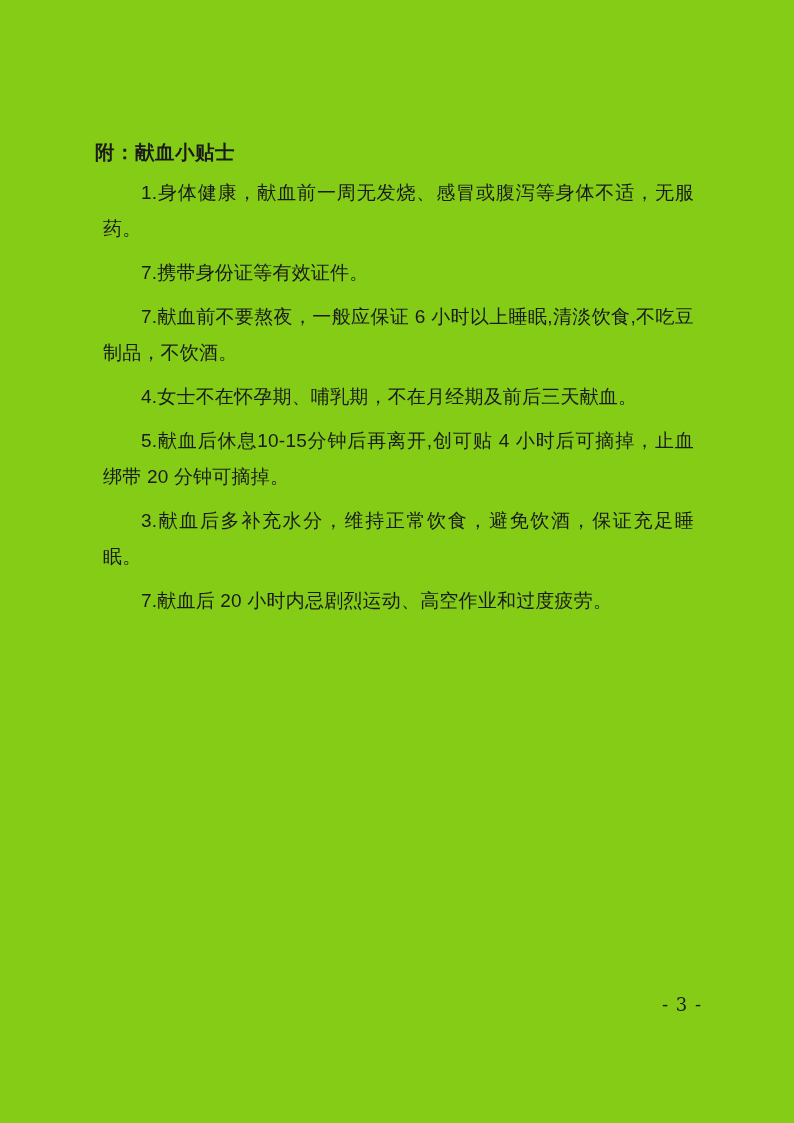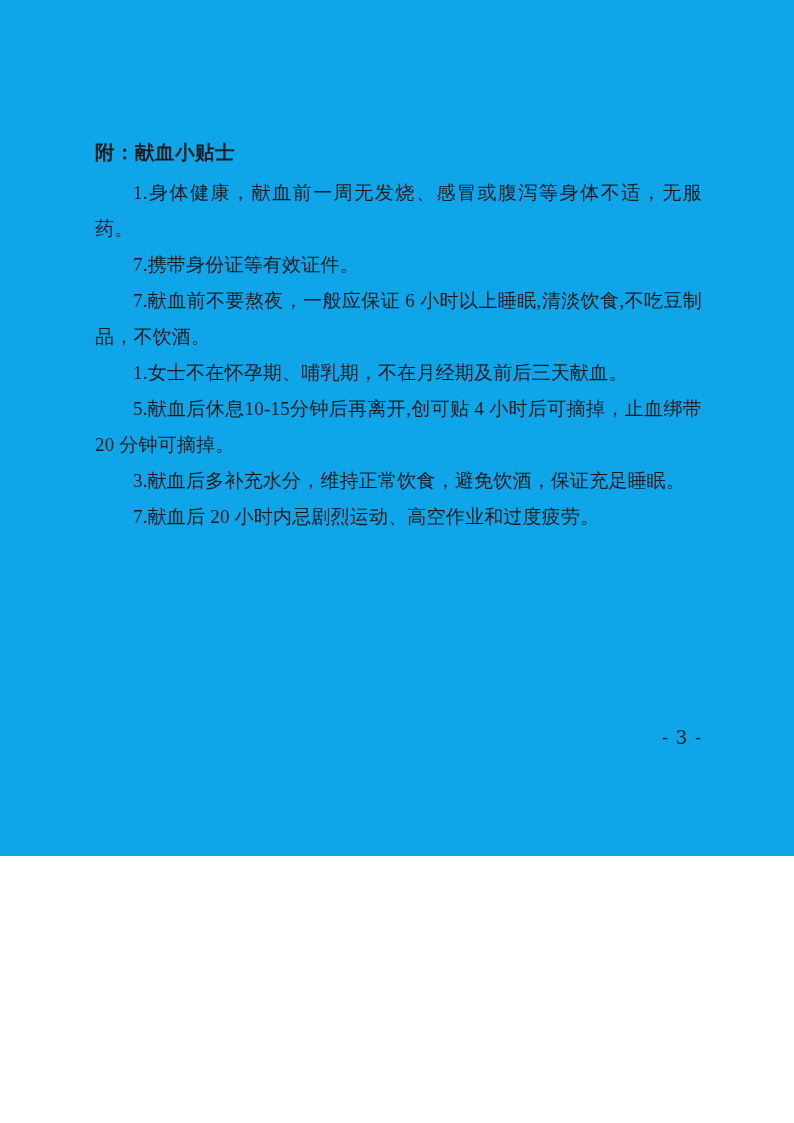--- a/index.html
+++ b/index.html
@@ -8,66 +8,66 @@
     padding: 0;
     background: #ffffff;
   }
   body {
     font-family: "DejaVu Serif", "Liberation Serif", serif;
     color: #1a1a1a;
   }
   .page {
     position: relative;
     width: 794px;
-    height: 856px;
+    height: 1123px;
     margin: 0 auto;
-    background: #0ea5e9;
+    background: #84cc16;
     overflow: hidden;
     box-sizing: border-box;
   }
   .content {
     position: absolute;
     left: 95px;
     top: 138px;
     width: 607px;
   }
   .doc-title {
     font-size: 19.5px;
     font-weight: bold;
     letter-spacing: 0.5px;
     line-height: 1.5;
     margin: 0 0 8px 0;
     font-family: "DejaVu Serif", "Liberation Serif", serif;
   }
   .para {
     font-size: 19px;
     line-height: 36px;
-    margin: 0;
+    margin: 8px;
     text-indent: 38px;
     text-align: justify;
     letter-spacing: 0.2px;
-    font-family: Liberation Serif, serif;
+    font-family: Liberation Sans, sans-serif;
   }
   .page-number {
     position: absolute;
     right: 92px;
     bottom: 108px;
     font-size: 18px;
     letter-spacing: 1px;
     font-family: "DejaVu Serif", "Liberation Serif", serif;
   }
 </style>
 </head>
 <body>
 
 <div class="page">
   <div class="content">
     <h1 class="doc-title">附：献血小贴士</h1>
     <p class="para">1.身体健康，献血前一周无发烧、感冒或腹泻等身体不适，无服药。</p>
     <p class="para">7.携带身份证等有效证件。</p>
     <p class="para">7.献血前不要熬夜，一般应保证 6 小时以上睡眠,清淡饮食,不吃豆制品，不饮酒。</p>
-    <p class="para">1.女士不在怀孕期、哺乳期，不在月经期及前后三天献血。</p>
+    <p class="para">4.女士不在怀孕期、哺乳期，不在月经期及前后三天献血。</p>
     <p class="para">5.献血后休息10-15分钟后再离开,创可贴 4 小时后可摘掉，止血绑带 20 分钟可摘掉。</p>
     <p class="para">3.献血后多补充水分，维持正常饮食，避免饮酒，保证充足睡眠。</p>
     <p class="para">7.献血后 20 小时内忌剧烈运动、高空作业和过度疲劳。</p>
   </div>
   <div class="page-number">- 3 -</div>
 </div>
 
 </body></html>

